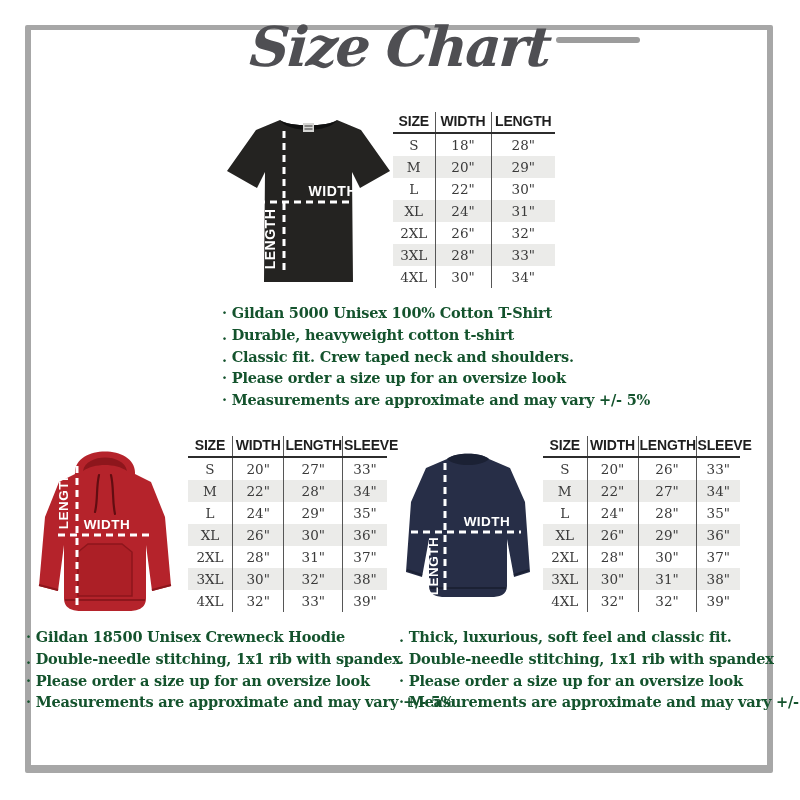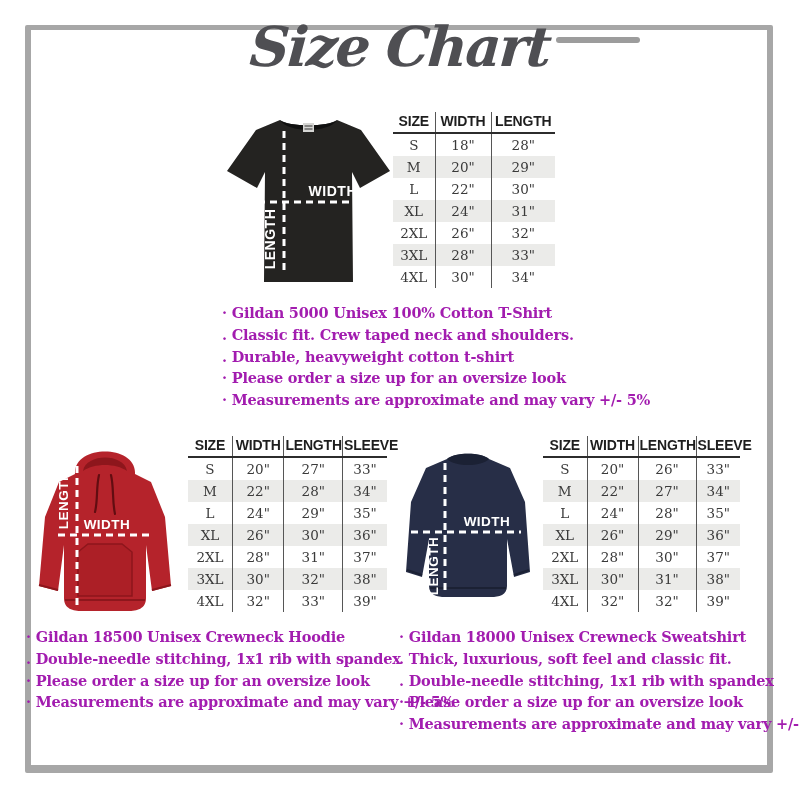--- a/index.html
+++ b/index.html
@@ -53,21 +53,21 @@
     font-family:"Liberation Sans", sans-serif;font-weight:700;
     fill:#ffffff;letter-spacing:0.5px;
   }
   
   .bullets{position:absolute;}
   #tshirt-bullets{left:222px;top:302px;width:390px;}
   #hoodie-bullets{left:26px;top:626px;width:360px;}
   #sweatshirt-bullets{left:399px;top:626px;width:375px;}
   .bullet-line{
     font-family:"DejaVu Serif", serif;font-weight:700;font-size:14.5px;
-    color:#a21caf;line-height:21.8px;white-space:nowrap;letter-spacing:-0.2px;
+    color:#14532d;line-height:21.8px;white-space:nowrap;letter-spacing:-0.2px;
   }
 </style>
 </head>
 <body>
 
 <div class="frame"></div>
 
 <div class="title-wrap">
   <h1 class="title">Size Chart</h1>
 </div>
@@ -131,22 +131,22 @@
       <tr>
         <td>4XL</td>
         <td>30"</td>
         <td>34"</td>
       </tr>
     </tbody>
 </table>
 
 <div id="tshirt-bullets" class="bullets">
     <div class="bullet-line">· Gildan 5000 Unisex 100% Cotton T-Shirt</div>
+    <div class="bullet-line">. Durable, heavyweight cotton t-shirt</div>
     <div class="bullet-line">. Classic fit. Crew taped neck and shoulders.</div>
-    <div class="bullet-line">. Durable, heavyweight cotton t-shirt</div>
     <div class="bullet-line">· Please order a size up for an oversize look</div>
     <div class="bullet-line">· Measurements are approximate and may vary +/- 5%</div>
   </div>
 
 <svg id="hoodie-art" class="garment" width="144" height="179" viewBox="0 0 144 179">
   <path d="M42,36 C40,6 104,6 102,36 L118,44 L132,79 L138,148 L119,153 L113,107 L113,160 C113,171 104,173 95,173 L49,173 C40,173 31,171 31,160 L31,107 L25,153 L6,148 L12,79 L26,44 Z" fill="#b5232b"></path>
   <path d="M50,33 C53,15 91,15 94,33 C83,25 61,25 50,33 Z" fill="#8d161c"></path>
   <path d="M66,37 C63,50 65,62 62,74 M78,37 C81,50 79,62 82,76" stroke-width="2.2" fill="none" stroke-linecap="round" stroke="#620d11"></path>
   <path stroke="#8d161c" stroke-width="1.5" d="M45,114 L55,106 L89,106 L99,114 L99,158 L45,158 Z" fill="#ac1f26"></path>
   <path d="M6,147 L25,152 M138,147 L119,152 M32,162 L112,162" stroke-width="2.2" fill="none" stroke="#8d161c"></path>
@@ -288,18 +288,17 @@
     </tbody>
 </table>
 
 <div id="hoodie-bullets" class="bullets">
     <div class="bullet-line">· Gildan 18500 Unisex Crewneck Hoodie</div>
     <div class="bullet-line">. Double-needle stitching, 1x1 rib with spandex</div>
     <div class="bullet-line">· Please order a size up for an oversize look</div>
     <div class="bullet-line">· Measurements are approximate and may vary +/- 5%</div>
   </div>
 <div id="sweatshirt-bullets" class="bullets">
-    <div class="bullet-line">· Gildan 18000 Unisex Crewneck Sweatshirt</div>
     <div class="bullet-line">. Thick, luxurious, soft feel and classic fit.</div>
     <div class="bullet-line">. Double-needle stitching, 1x1 rib with spandex</div>
     <div class="bullet-line">· Please order a size up for an oversize look</div>
     <div class="bullet-line">· Measurements are approximate and may vary +/- 5%</div>
   </div>
 
 </body></html>

